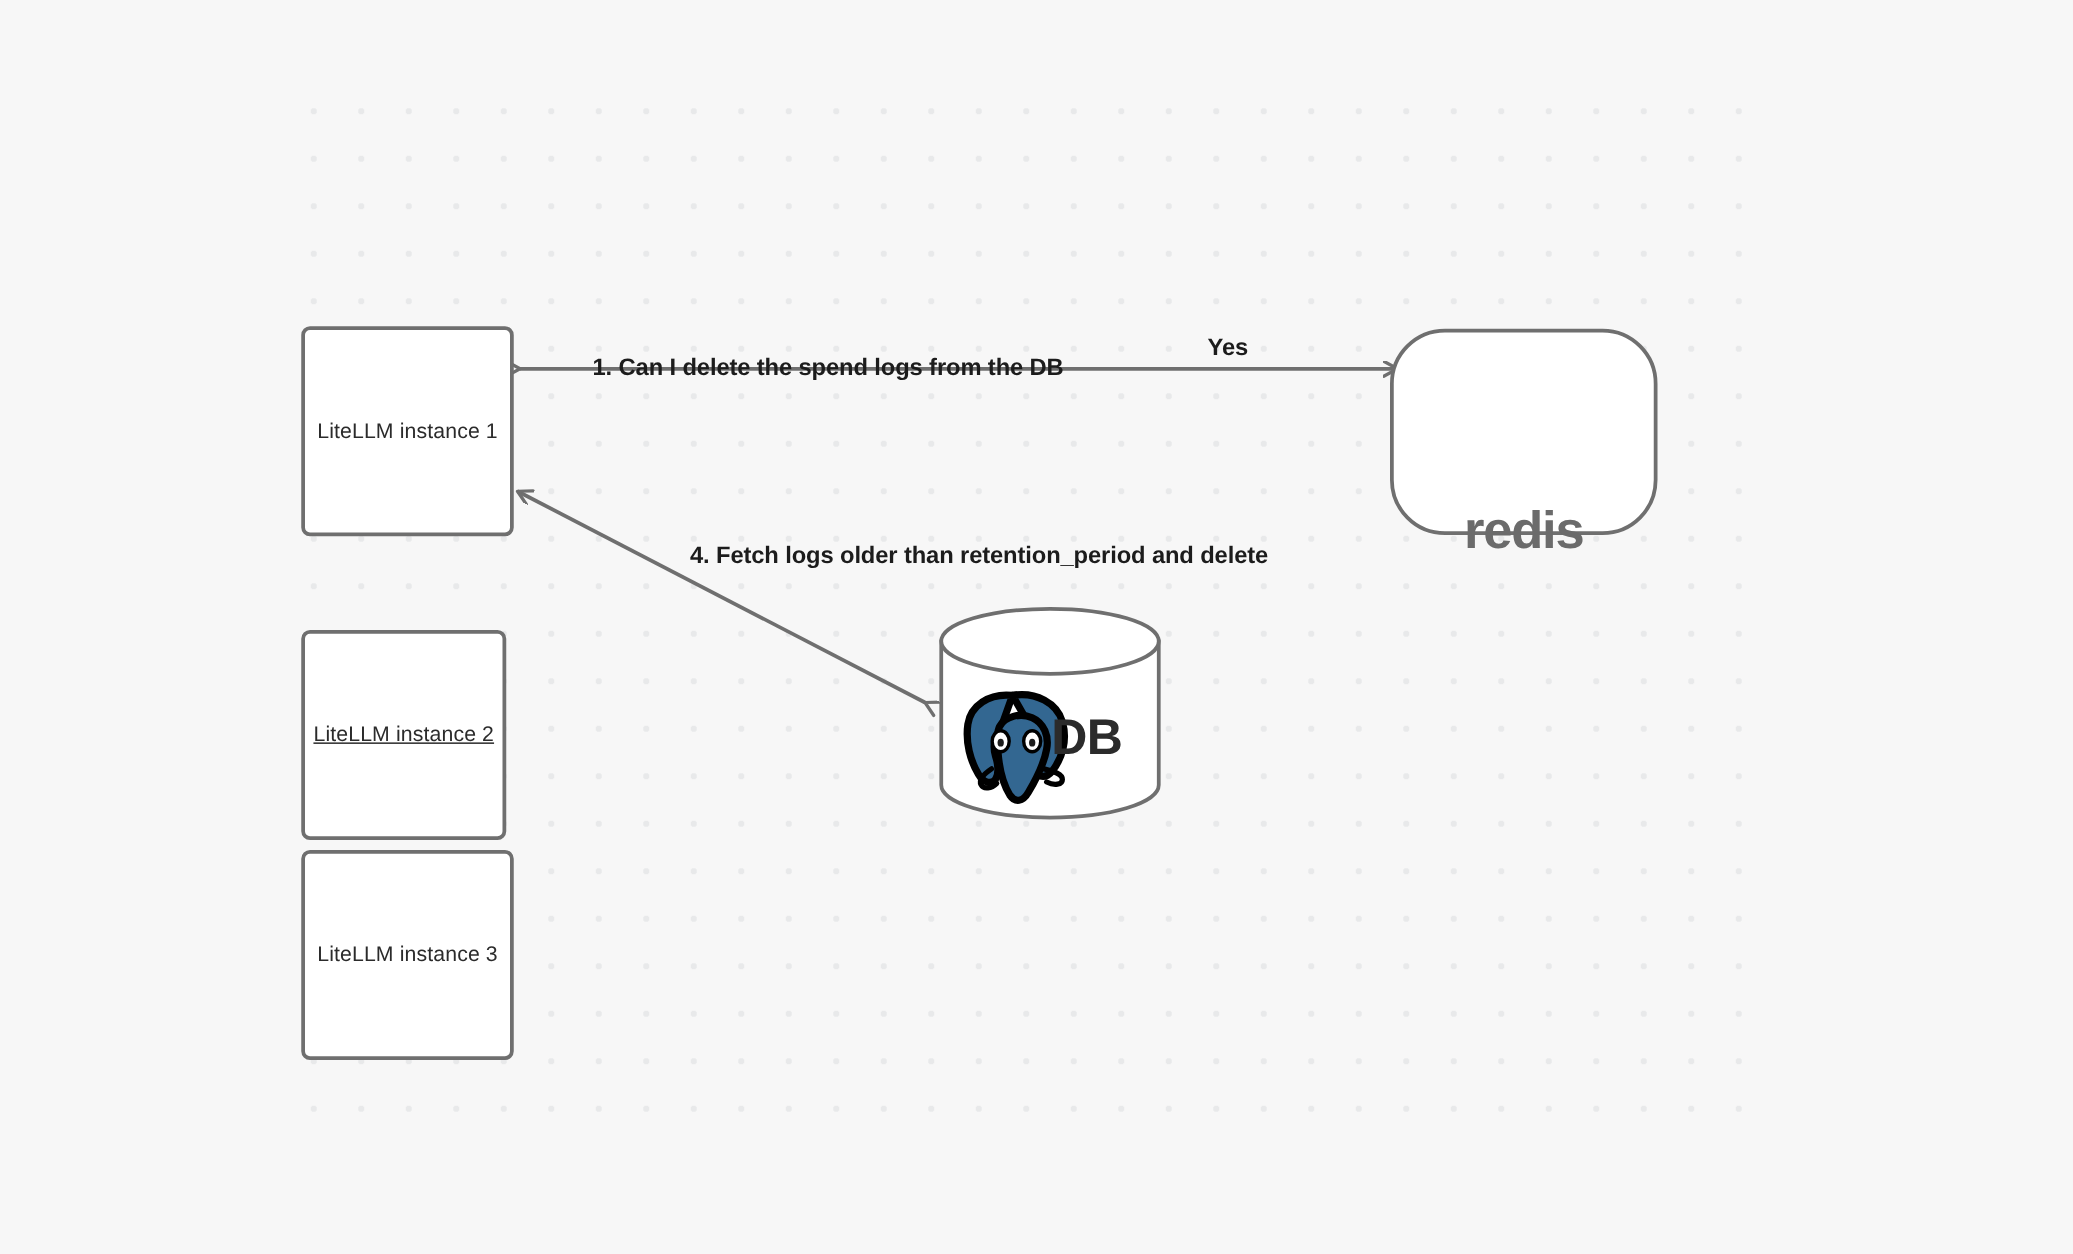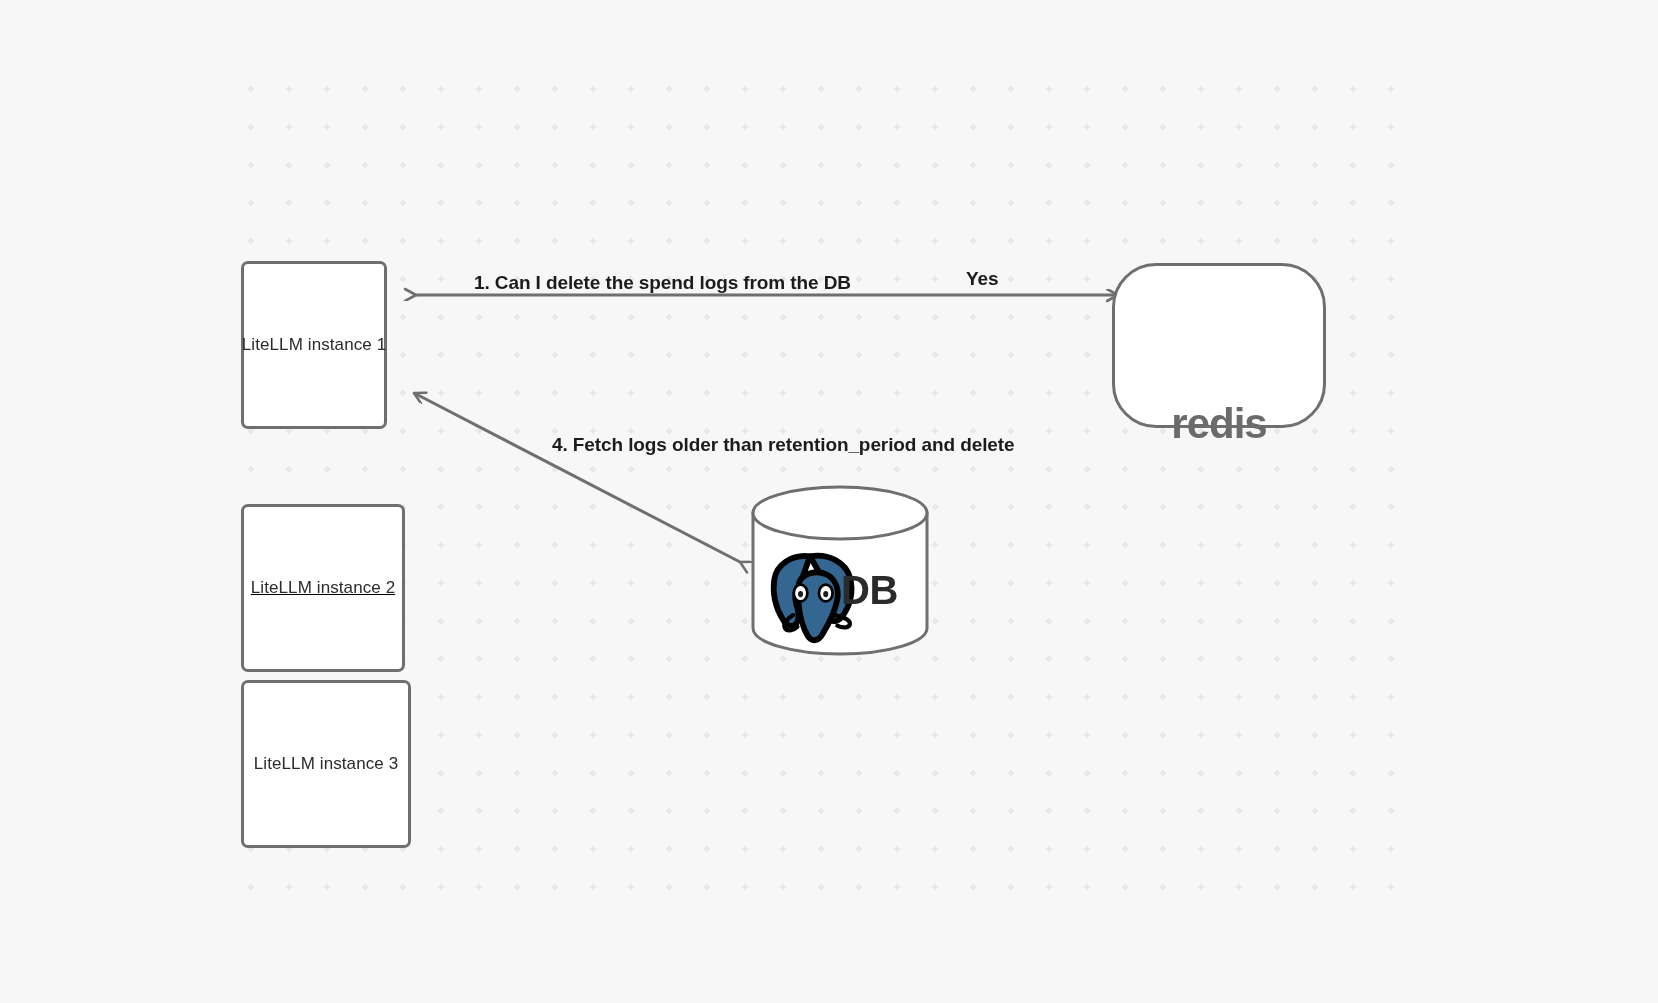--- a/index.html
+++ b/index.html
@@ -163,38 +163,38 @@
     <path d="M 4 6 L 48 -12 L 92 6 L 48 24 Z" fill="#d82c20"></path>
 
     <ellipse cx="34" cy="6" rx="13" ry="7" fill="#ffffff"></ellipse>
     <path d="M 58 -7 L 61 -2 L 67 -1 L 62 3 L 64 8 L 58 5 L 52 8 L 54 3 L 49 -1 L 55 -2 Z" fill="#ffffff"></path>
     <path d="M 48 11 L 60 11 L 54 19 Z" fill="#ffffff"></path>
     <path d="M 70 2 L 86 2 L 86 11 L 70 11 Z" fill="#7b1a11"></path>
     <path d="M 70 2 L 78 -2 L 90 -1 L 86 2 Z" fill="#a32116"></path>
   </g>
 </svg>
 
-<div class="node-box" style="left:241px; top:261px; width:146px; height:168px;">
+<div class="node-box" style="left:241px; top:261px; width:170px; height:168px;">
   <span class="node-label">LiteLLM instance 1</span>
 </div>
 
 <div class="node-box" style="left:241px; top:504px; width:164px; height:168px;text-decoration:underline;">
   <span class="node-label">LiteLLM instance 2</span>
 </div>
 
 <div class="node-box" style="left:241px; top:680px; width:170px; height:168px;">
   <span class="node-label">LiteLLM instance 3</span>
 </div>
 
 <div class="redis-box"></div>
 <div style="position:absolute; left:1112px; top:355px; width:214px; text-align:center;margin-top:48px;">
   <span class="redis-word">redis</span>
 </div>
 
 <div style="position:absolute; left:840px; top:568px;">
   <span class="db-text">DB</span>
 </div>
 
-<div class="edge-label" style="left:474px; top:272px;">1.  Can I delete the spend logs from the DB</div>
+<div class="edge-label" style="left:474px; top:284px;">1.  Can I delete the spend logs from the DB</div>
 
 <div class="edge-label" style="left:966px; top:268px;">Yes</div>
 
 <div class="edge-label" style="left:552px; top:434px;">4.  Fetch logs older than retention_period and delete</div>
 
 </body></html>

